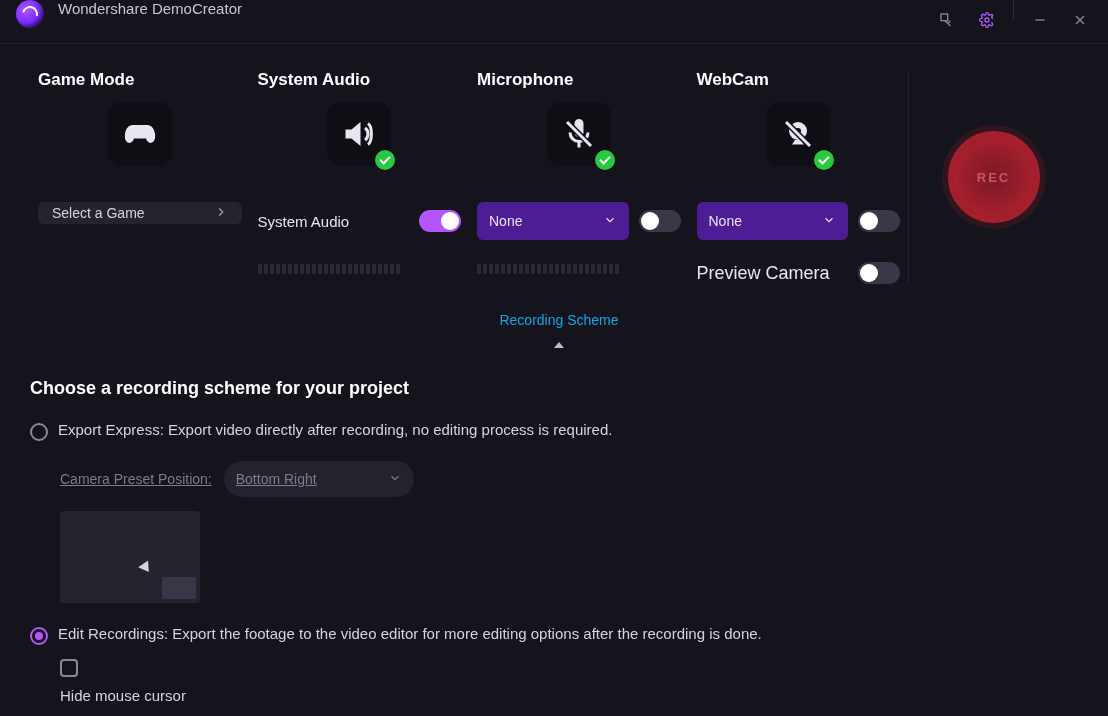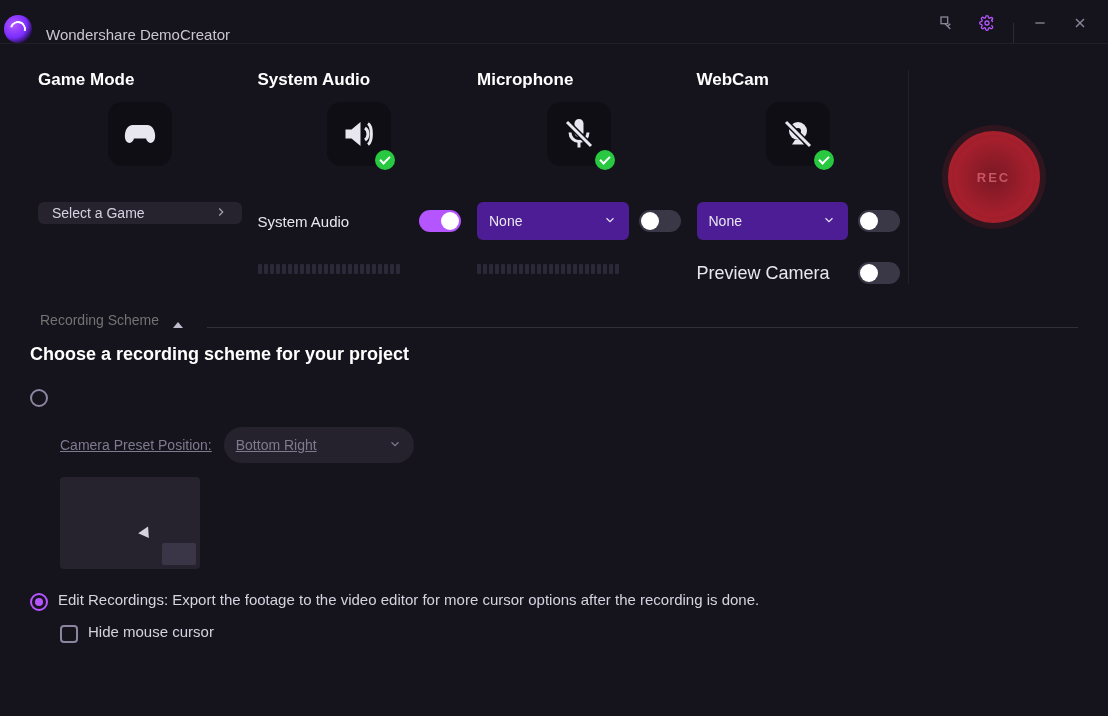--- a/index.html
+++ b/index.html
@@ -9,22 +9,22 @@
     background: #15131c;
     color: #fff;
     font-family: -apple-system, "Segoe UI", Arial, sans-serif;
     font-size: 14px;
     overflow: hidden;
   }
   
   .titlebar {
     height: 44px;
     display: flex;
-    align-items: flex-end;
-    padding: 0 8px 0 4px;
+    align-items: flex-start;
+    padding: 0 8px 0 16px;
     border-bottom: 1px solid rgba(255,255,255,0.05);
   }
   .logo {
     width: 28px; height: 28px; border-radius: 50%;
     background: radial-gradient(circle at 35% 35%, #b455ff 0%, #7a2dff 50%, #1a0b33 80%);
     margin-right: 14px;
     position: relative;
   }
   .logo::after{
     content:"";
@@ -112,21 +112,21 @@
     background: radial-gradient(circle at 50% 50%, #7a1824 0%, #a61f2d 65%, #7a1824 100%);
     display:flex; align-items:center; justify-content:center;
     box-shadow: 0 0 0 6px rgba(166,31,45,0.18);
     cursor:pointer;
   }
   .rec-btn span{ color:#c95560; letter-spacing:2px; font-weight:600; font-size:13px; }
 
   
   .scheme-header{
     padding: 28px 30px 10px 40px;
-    color:#737373; display:flex; align-items:flex-end; gap:14px;
+    color:#0ea5e9; display:flex; align-items:center; gap:14px;flex-direction:column;
   }
   .scheme-header .caret{
     width:0;height:0;border-left:5px solid transparent;border-right:5px solid transparent;
     border-bottom:6px solid #bfbccd;
   }
   .scheme-header .rule{ flex:1; height:1px; background:rgba(255,255,255,0.12); margin-left:10px;}
   .scheme-title{
     font-size:18px; font-weight:800; padding: 6px 30px 16px 30px;
   }
   .radio-row{
@@ -153,21 +153,21 @@
   }
   .preview-box .cam{ position:absolute; right:4px; bottom:4px; width:34px; height:22px; background:#3a3648; border-radius:2px;}
   .preview-box .cursor-arrow{
     position:absolute; top:52px; left:80px; width:0;height:0;
     border-left:6px solid transparent; border-right:6px solid transparent; border-top:10px solid #d6d3e0;
     transform:rotate(-35deg);
   }
   .checkbox{
     width:18px; height:18px; border:2px solid #8c85a0; border-radius:4px; flex-shrink:0; margin-top:2px; cursor:pointer;
   }
-  .check-row{ display:flex; align-items:flex-start; gap:10px; padding:6px 30px 0 60px; color:#d6d3e0; font-size:15px;}
+  .check-row{ display:flex; align-items:flex-start; gap:10px; padding:6px 30px 0 60px; color:#d6d3e0; font-size:15px;flex-direction:column;}
 
   .chev-svg{ width:14px; height:14px; }
 </style>
 </head>
 <body>
 
 <div class="titlebar">
   <div class="logo"></div>
   <div class="title">Wondershare DemoCreator</div>
   <div class="tb-spacer"></div>
@@ -358,20 +358,21 @@
 <div class="scheme-header">
   <span>Recording Scheme</span>
   <div class="caret"></div>
   <div class="rule"></div>
 </div>
 
 <div class="scheme-title">Choose a recording scheme for your project</div>
 
 <div class="radio-row">
   <div class="radio"></div>
+  <div>Export Express: Export video directly after recording, no editing process is required.</div>
 </div>
 
 <div class="sub">
   <span>Camera Preset Position:</span>
   <div class="dd2">
     <span>Bottom Right</span>
     <span>
       <svg class="chev-svg" viewBox="0 0 24 24" fill="none" stroke="currentColor" stroke-width="2">
           <polyline points="6 9 12 15 18 9"></polyline>
         </svg>
@@ -381,19 +382,19 @@
 
 <div class="preview-box-wrap">
   <div class="preview-box">
     <div class="cursor-arrow"></div>
     <div class="cam"></div>
   </div>
 </div>
 
 <div class="radio-row">
   <div class="radio selected"></div>
-  <div>Edit Recordings: Export the footage to the video editor for more cursor options after the recording is done.</div>
+  <div>Edit Recordings: Export the footage to the video editor for more editing options after the recording is done.</div>
 </div>
 
 <div class="check-row">
   <div class="checkbox"></div>
   <div>Hide mouse cursor</div>
 </div>
 
 </body></html>

